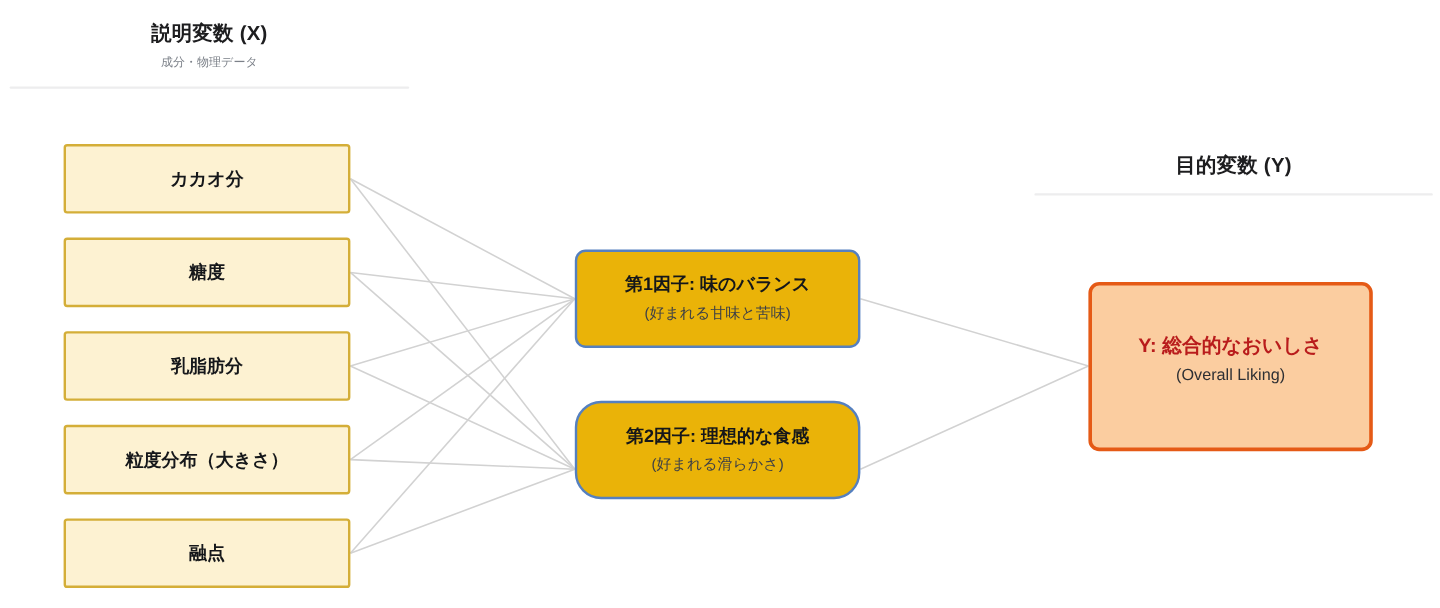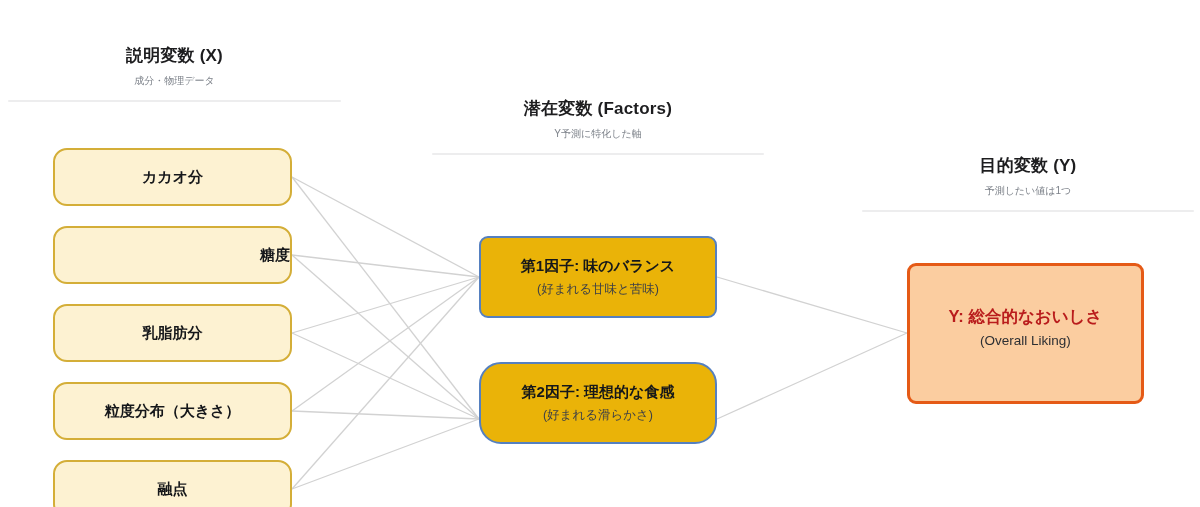--- a/index.html
+++ b/index.html
@@ -13,21 +13,20 @@
     height: 507px;
     position: relative;
     overflow: hidden;
     font-family: "Liberation Sans", "DejaVu Sans", sans-serif;
     color: #1a1a1a;
   }
 
   #diagram-root {
     position: absolute;
     inset: 0;
-    margin-top: 28px;
   }
 
   
   #connector-layer {
     position: absolute;
     left: 0;
     top: 0;
     width: 1200px;
     height: 507px;
     z-index: 1;
@@ -77,27 +76,27 @@
     z-index: 2;
   }
 
   
   .node-x {
     left: 53px;
     width: 239px;
     height: 58px;
     background: #fdf2d2;
     border: 2px solid #d4ae38;
-    border-radius: 14px;
+    border-radius: 3px;
     font-size: 15px;
     font-weight: bold;
     color: #15171a;
   }
   #node-x-0 { top: 120px; }
-  #node-x-1 { top: 198px; align-items: flex-end; }
+  #node-x-1 { top: 198px; }
   #node-x-2 { top: 276px; }
   #node-x-3 { top: 354px; }
   #node-x-4 { top: 432px; }
 
   
   .node-factor {
     left: 479px;
     width: 238px;
     height: 82px;
     background: #eab308;
@@ -173,29 +172,23 @@
       <line x1="717" y1="391" x2="907" y2="305"></line>
     </g>
   </svg>
 
   <div id="header-x" class="col-header">
     <div class="col-title">説明変数 (X)</div>
     <div class="col-sub">成分・物理データ</div>
     <div class="col-rule"></div>
   </div>
 
-  <div id="header-factors" class="col-header">
-    <div class="col-title">潜在変数 (Factors)</div>
-    <div class="col-sub">Y予測に特化した軸</div>
-    <div class="col-rule"></div>
-  </div>
 
   <div id="header-y" class="col-header">
     <div class="col-title">目的変数 (Y)</div>
-    <div class="col-sub">予測したい値は1つ</div>
     <div class="col-rule"></div>
   </div>
 
   <div id="node-x-0" class="node node-x">
     <span>カカオ分</span>
   </div>
   <div id="node-x-1" class="node node-x">
     <span>糖度</span>
   </div>
   <div id="node-x-2" class="node node-x">

